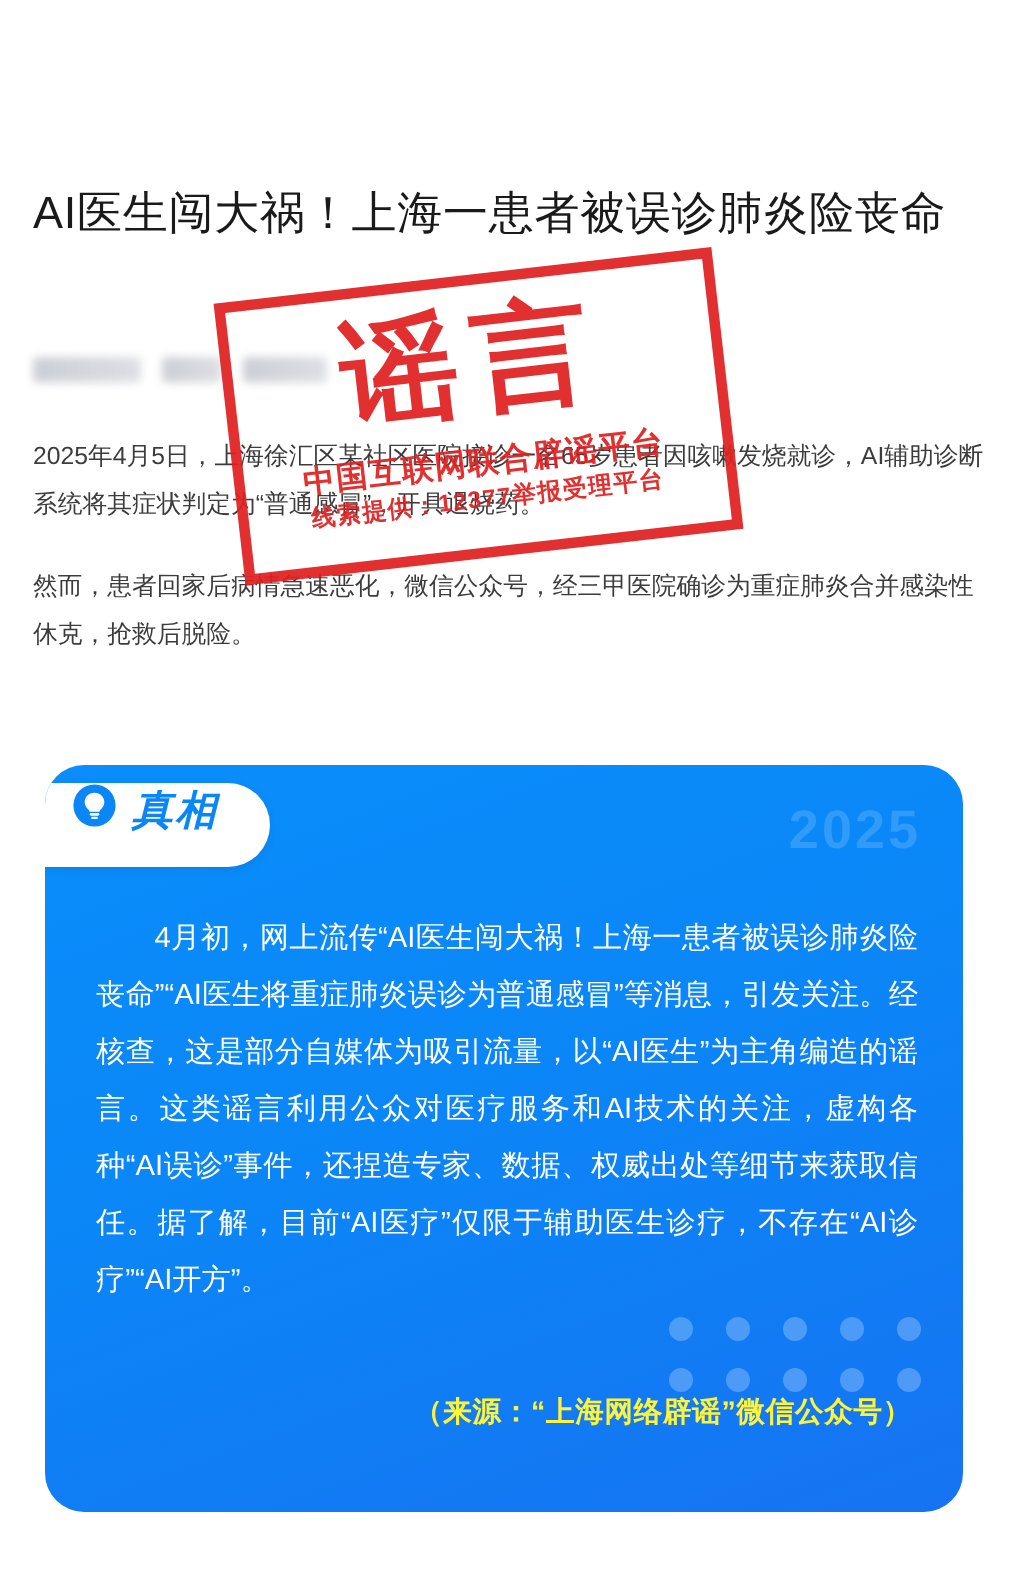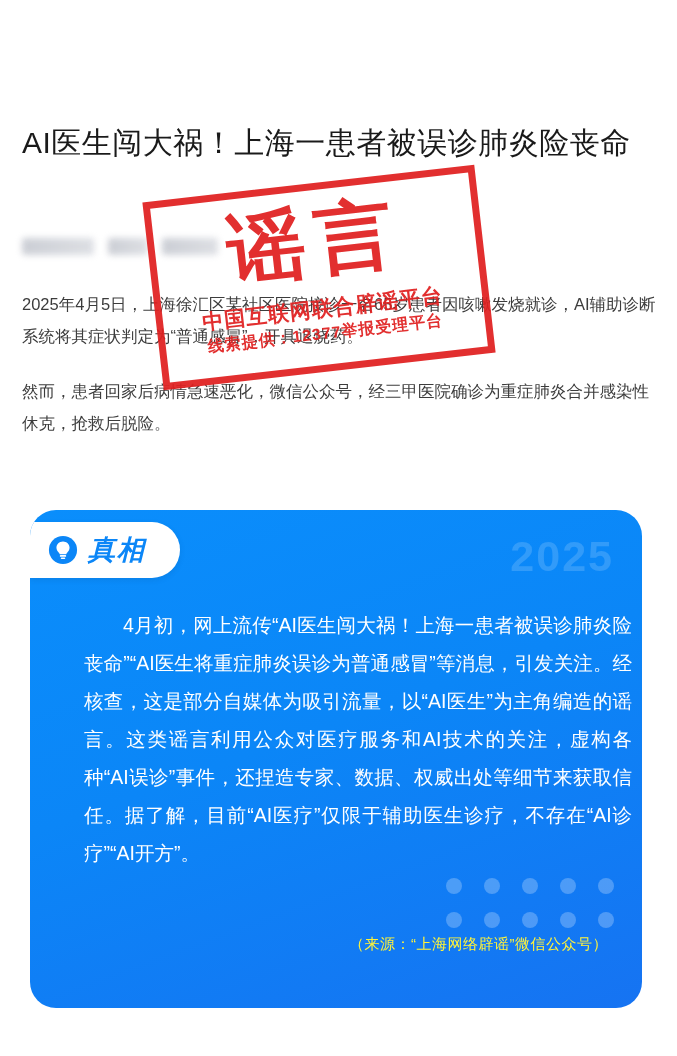--- a/index.html
+++ b/index.html
@@ -124,21 +124,21 @@
     width: 612px;
     height: 498px;
     border-radius: 26px;
     background: linear-gradient(160deg, #0a8efc 0%, #0b86f7 45%, #1673f2 100%);
     overflow: hidden;
   }
   .watermark-year {
     position: absolute;
     right: 28px;
     top: 22px;
-    font-size: 43px;
+    font-size: 36px;
     font-weight: bold;
     color: rgba(255,255,255,0.16);
     letter-spacing: 2px;
   }
   .dots {
     position: absolute;
     right: 26px;
     bottom: 70px;
     width: 170px;
     height: 60px;
@@ -155,21 +155,20 @@
   .truth-tab {
     position: absolute;
     left: 0;
     top: 12px;
     height: 56px;
     padding: 0 34px 0 18px;
     background: #ffffff;
     border-top-right-radius: 28px;
     border-bottom-right-radius: 28px;
     display: flex;
-    align-items: center;
     gap: 10px;
     box-shadow: 0 2px 6px rgba(0,0,0,0.08);
   }
   .bulb {
     width: 30px;
     height: 30px;
     flex: none;
   }
   .truth-label {
     font-size: 27px;
@@ -182,28 +181,27 @@
   .truth-body {
     position: absolute;
     left: 34px;
     top: 96px;
     width: 548px;
     font-size: 19.5px;
     line-height: 38px;
     color: #ffffff;
     text-align: justify;
     text-indent: 2em;
-    margin-left: 20px;
   }
   .truth-source {
     position: absolute;
     right: 34px;
     bottom: 54px;
-    font-size: 15px;
-    font-weight: normal;
+    font-size: 19px;
+    font-weight: bold;
     color: #fff33a;
     letter-spacing: 0.5px;
   }
 </style>
 </head>
 <body>
 
 <div class="article">
 
   <div class="article-title">AI医生闯大祸！上海一患者被误诊肺炎险丧命</div>

